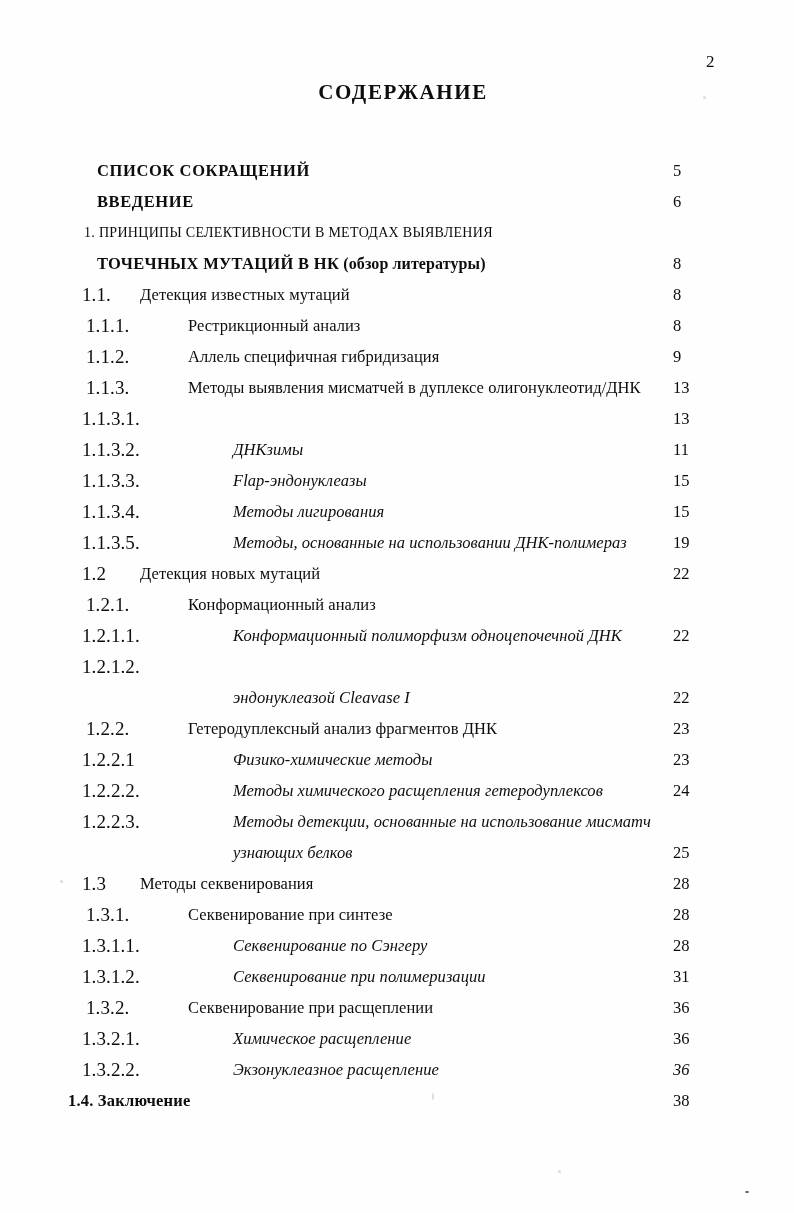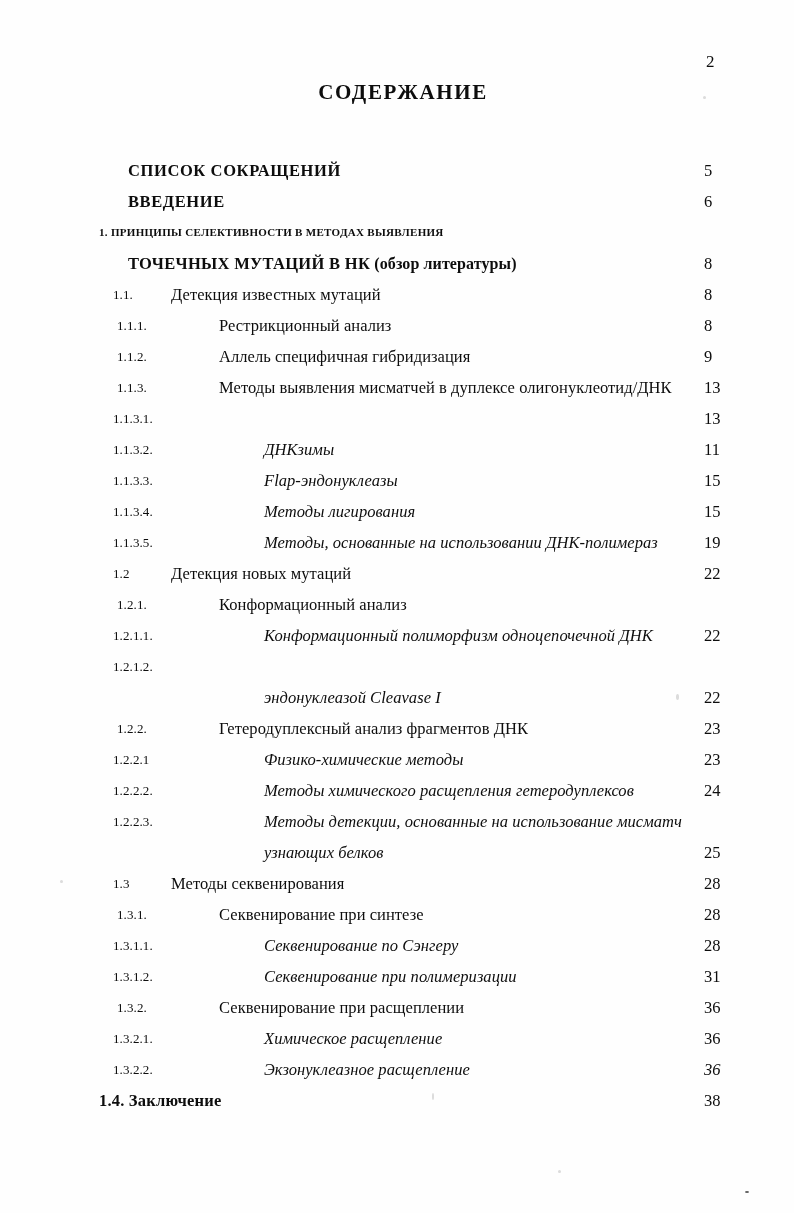--- a/index.html
+++ b/index.html
@@ -47,47 +47,46 @@
     top: 155px;
     left: 0;
     width: 794px;
   }
 
   .row {
     position: relative;
     height: 31px;
     line-height: 31px;
     white-space: nowrap;
-    margin-left: 31px;
   }
 
   .num {
     position: absolute;
-    font-size: 13px;
+    font-size: 19px;
     font-weight: 400;
     letter-spacing: 0.1px;
   }
   .label {
     position: absolute;
     font-size: 16.5px;
     font-weight: 400;
     letter-spacing: 0.05px;
   }
   .pg {
     position: absolute;
     left: 673px;
     font-size: 16.5px;
     font-weight: 400;
   }
 
   
   .row.front .label { left: 97px; font-weight: bold; font-size: 16.5px; letter-spacing: 0.6px; }
 
   
-  .row.chapter .label { left: 68px; font-weight: bold; font-size: 11px; letter-spacing: 0.3px; }
+  .row.chapter .label { left: 84px; font-weight: normal; font-size: 14px; letter-spacing: 0.3px; }
   .row.chapter-cont .label { left: 97px; font-weight: bold; font-size: 16.5px; letter-spacing: 0.3px; }
   .row .sub-note { font-weight: 700; letter-spacing: 0.1px; font-size: 16px; }
 
   
   .row.lv2 .num   { left: 82px; }
   .row.lv2 .label { left: 140px; font-weight: normal; }
 
   
   .row.lv3 .num   { left: 86px; }
   .row.lv3 .label { left: 188px; font-weight: 400; }

